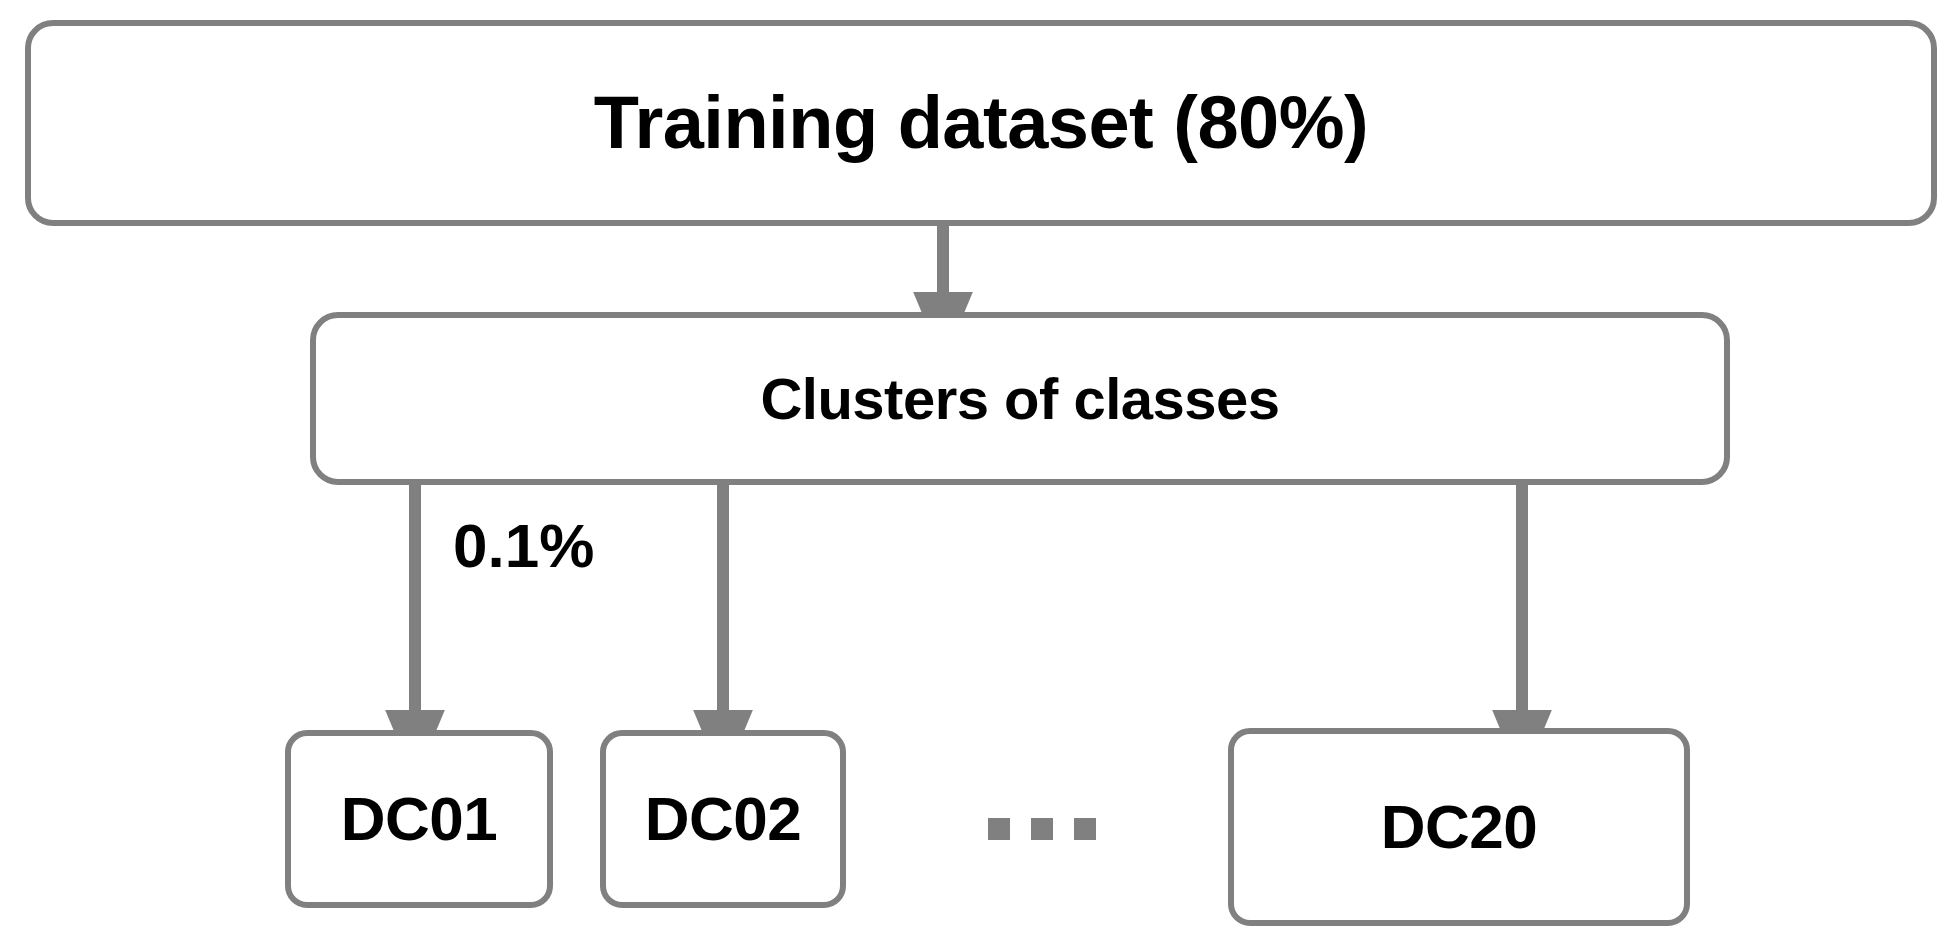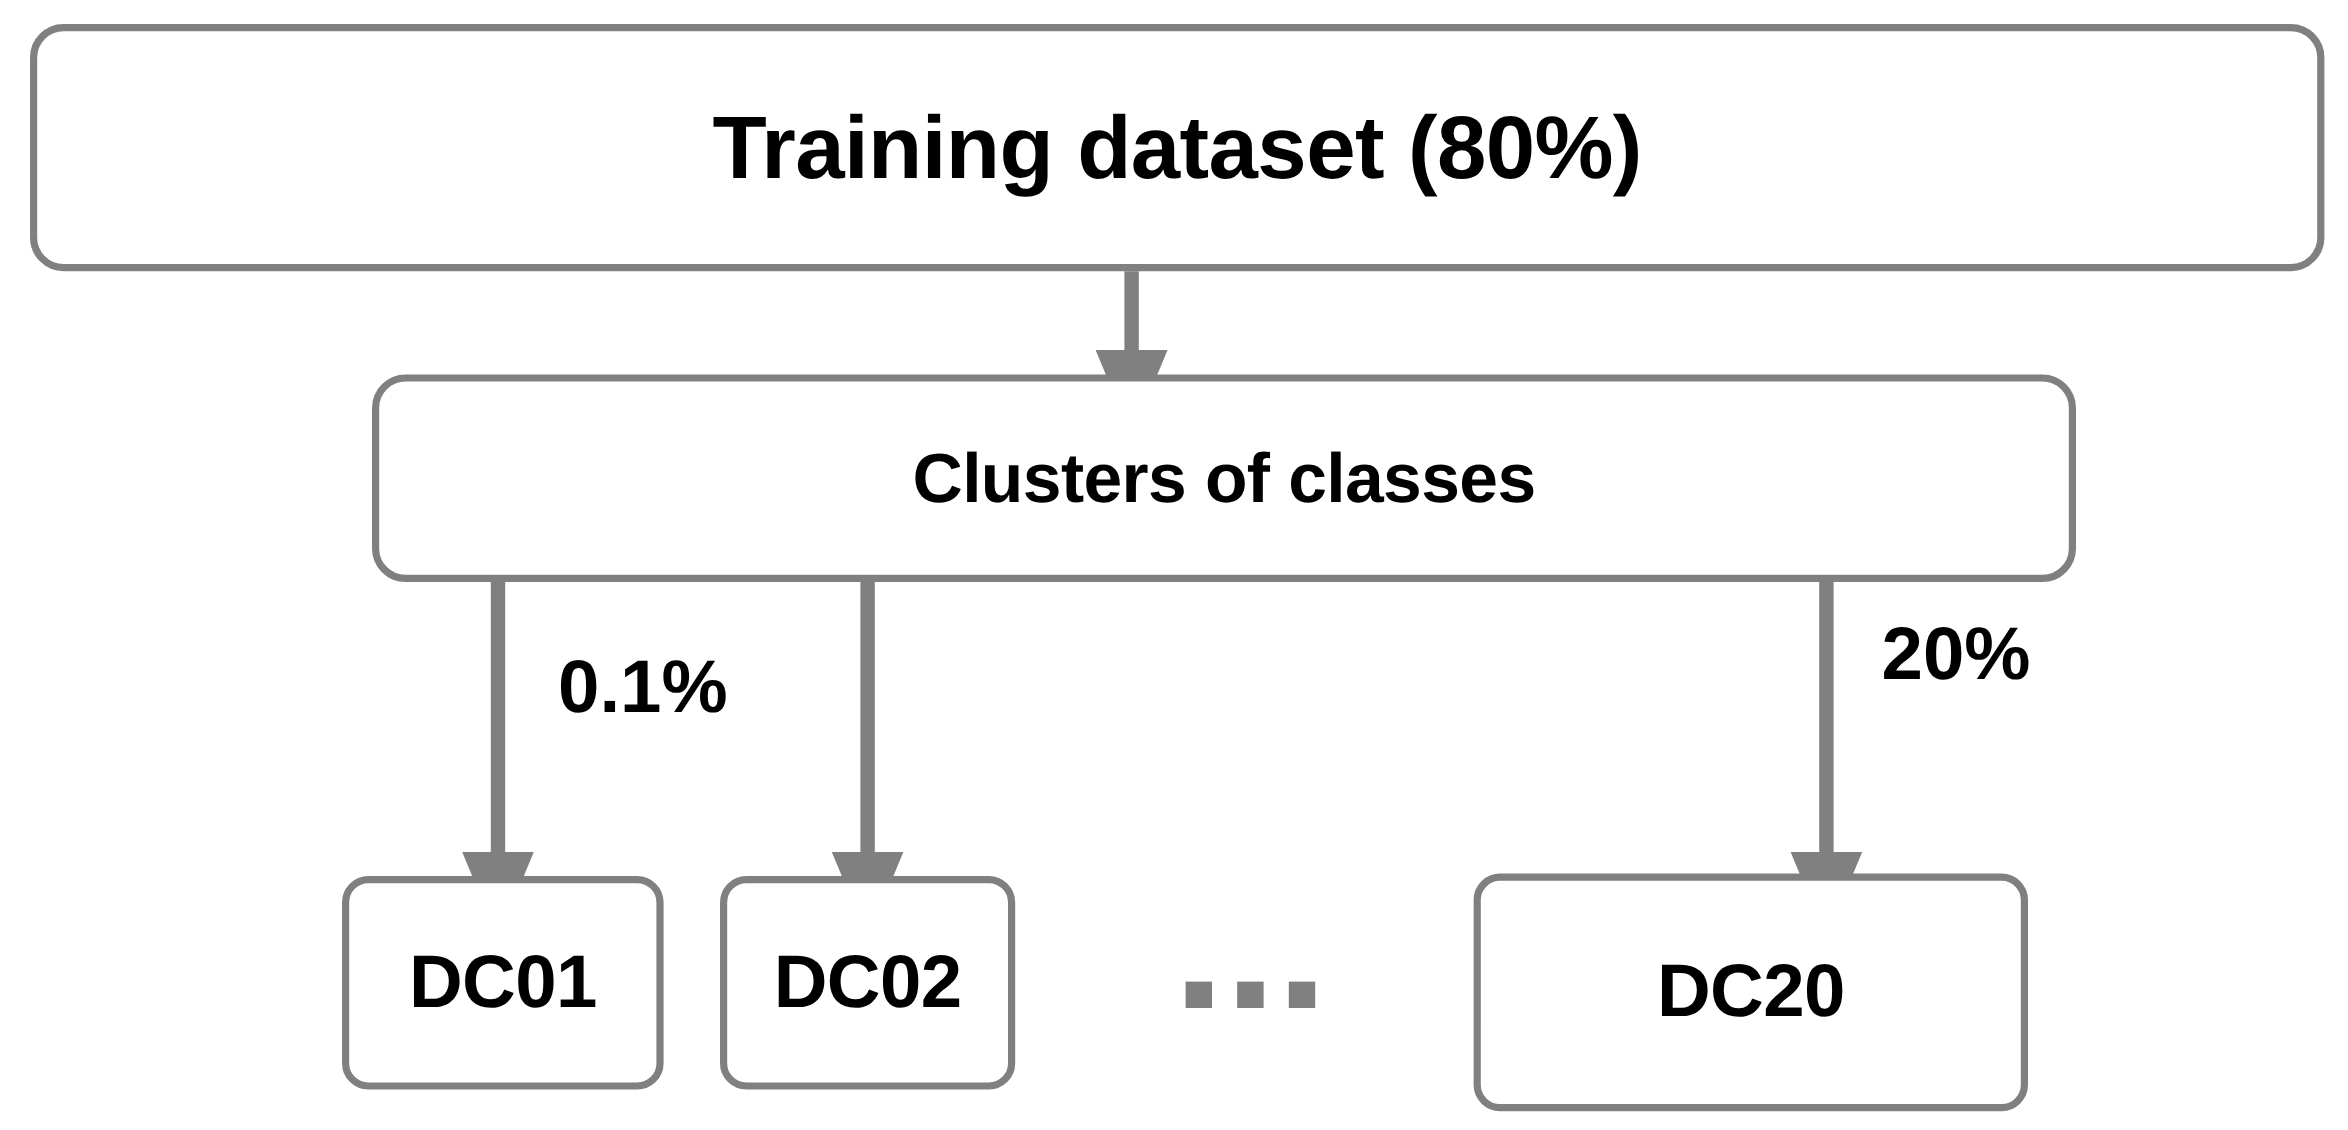--- a/index.html
+++ b/index.html
@@ -71,21 +71,21 @@
 
   
   .edge-label {
     position: absolute;
     color: #000000;
     font-weight: bold;
     font-size: 62px;
     line-height: 1;
     white-space: nowrap;
   }
-  #edge-label-1 { left: 453px; top: 542px; margin-left: 12px; }
+  #edge-label-1 { left: 453px; top: 515px; }
   #edge-label-2 { left: 763px; top: 515px; }
   #edge-label-3 { left: 1568px; top: 515px; }
 
   
   #ellipsis {
     position: absolute;
     left: 988px;
     top: 818px;
     display: flex;
     gap: 21px;
@@ -119,21 +119,20 @@
 
   <div class="node-box" id="node-training">
     <span class="node-label">Training dataset (80%)</span>
   </div>
 
   <div class="node-box" id="node-clusters">
     <span class="node-label">Clusters of classes</span>
   </div>
 
   <span class="edge-label" id="edge-label-1">0.1%</span>
-  <span class="edge-label" id="edge-label-3">20%</span>
 
   <div class="node-box" id="node-dc01">
     <span class="node-label">DC01</span>
   </div>
 
   <div class="node-box" id="node-dc02">
     <span class="node-label">DC02</span>
   </div>
 
   <div id="ellipsis">

